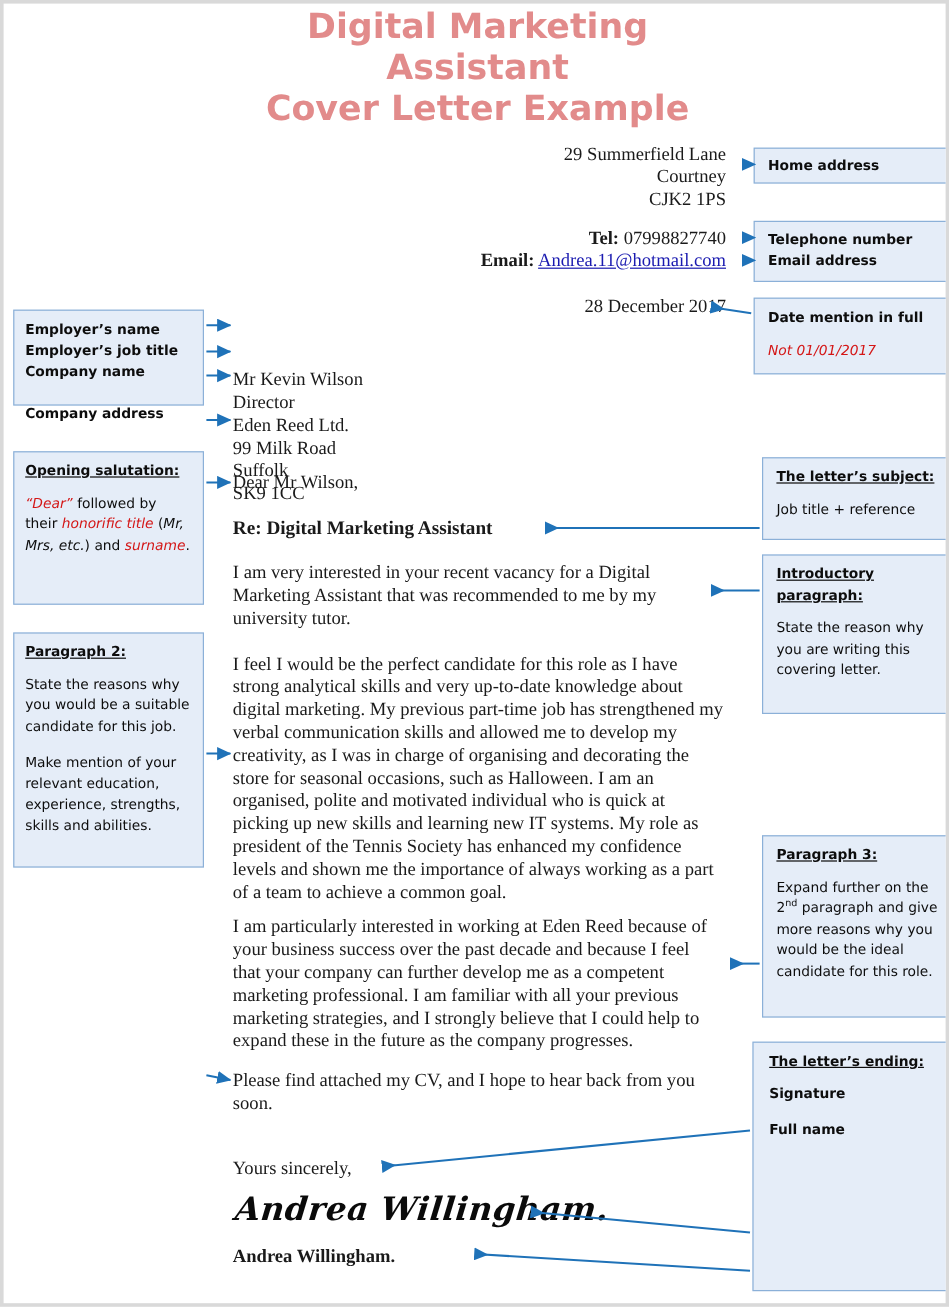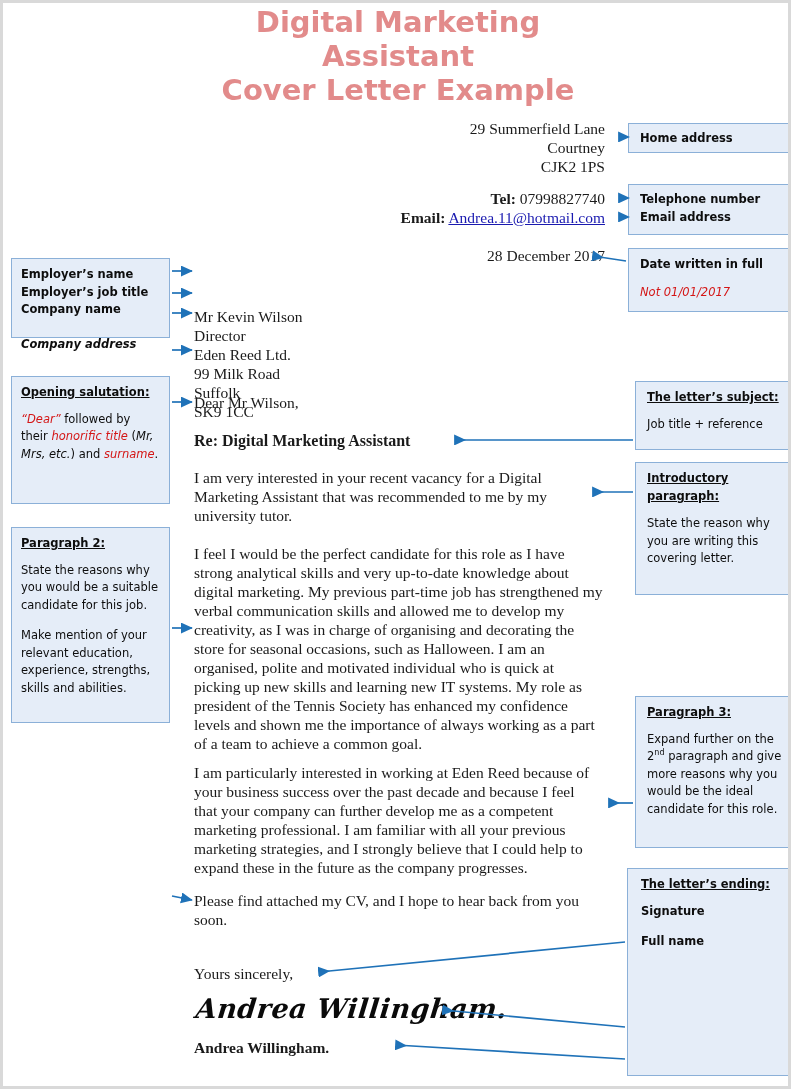--- a/index.html
+++ b/index.html
@@ -140,29 +140,29 @@
   <div class="note" style="left:625px; top:120px; width:166px; height:30px; padding-top:6px;">
     <span class="b">Home address</span>
   </div>
 
   <div class="note" style="left:625px; top:181px; width:166px; height:51px; padding-top:6px;">
     <span class="b">Telephone number</span>
     <span class="b">Email address</span>
   </div>
 
   <div class="note" style="left:625px; top:245px; width:166px; height:64px; padding-top:7px;">
-    <span class="b" style="margin-bottom:10px;">Date written in full</span>
+    <span class="b" style="margin-bottom:10px;">Date mention in full</span>
     <span class="red">Not 01/01/2017</span>
   </div>
 
   <div class="note" style="left:8px; top:255px; width:159px; height:80px; padding-top:7px; padding-left:9px;">
     <span class="b">Employer’s name</span>
     <span class="b">Employer’s job title</span>
     <span class="b">Company name</span>
-    <span class="b" style="margin-top:17px;font-style:italic;">Company address</span>
+    <span class="b" style="margin-top:17px;">Company address</span>
   </div>
 
   <div class="note" style="left:8px; top:373px; width:159px; height:128px; padding-top:7px; padding-left:9px;">
     <span class="hd">Opening salutation:</span>
     <span><span class="red">“Dear”</span><span> followed by their </span><span class="red">honorific title</span><span> (</span><span class="ital">Mr, Mrs, etc.</span><span>) and </span><span class="red">surname</span><span>.</span></span>
   </div>
 
   <div class="note" style="left:8px; top:524px; width:159px; height:196px; padding-top:7px; padding-left:9px;">
     <span class="hd">Paragraph 2:</span>
     <p>State the reasons why you would be a suitable candidate for this job.</p>

